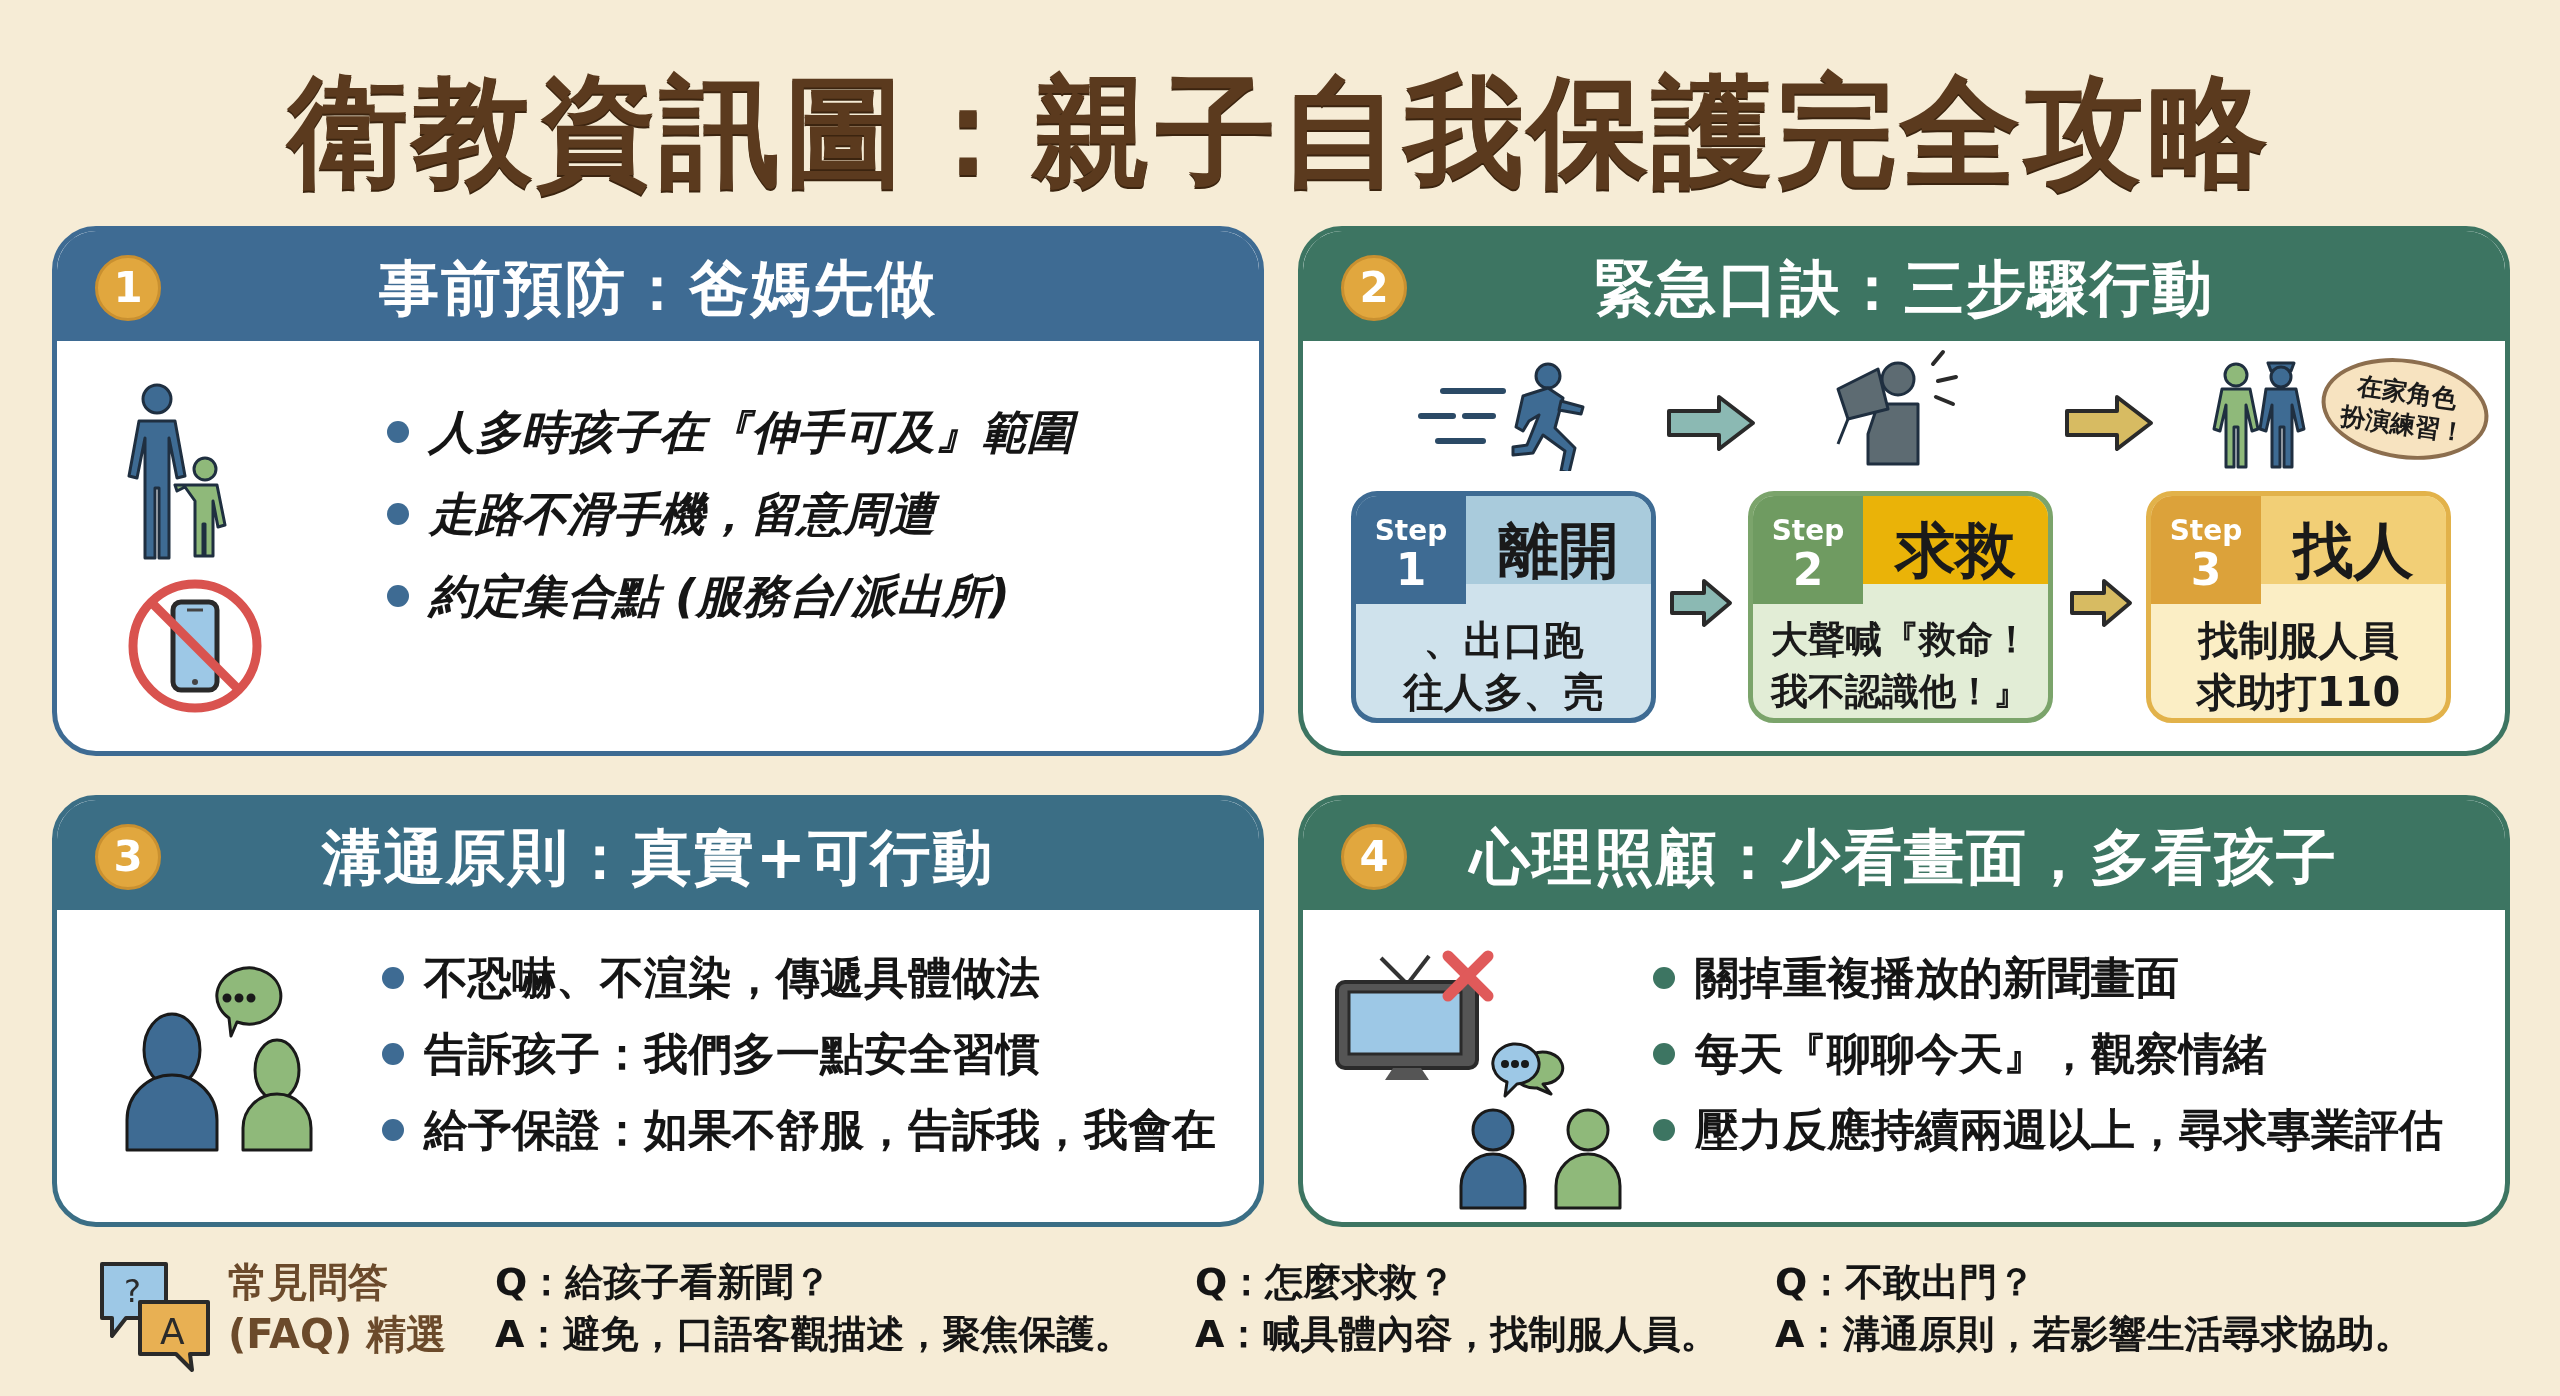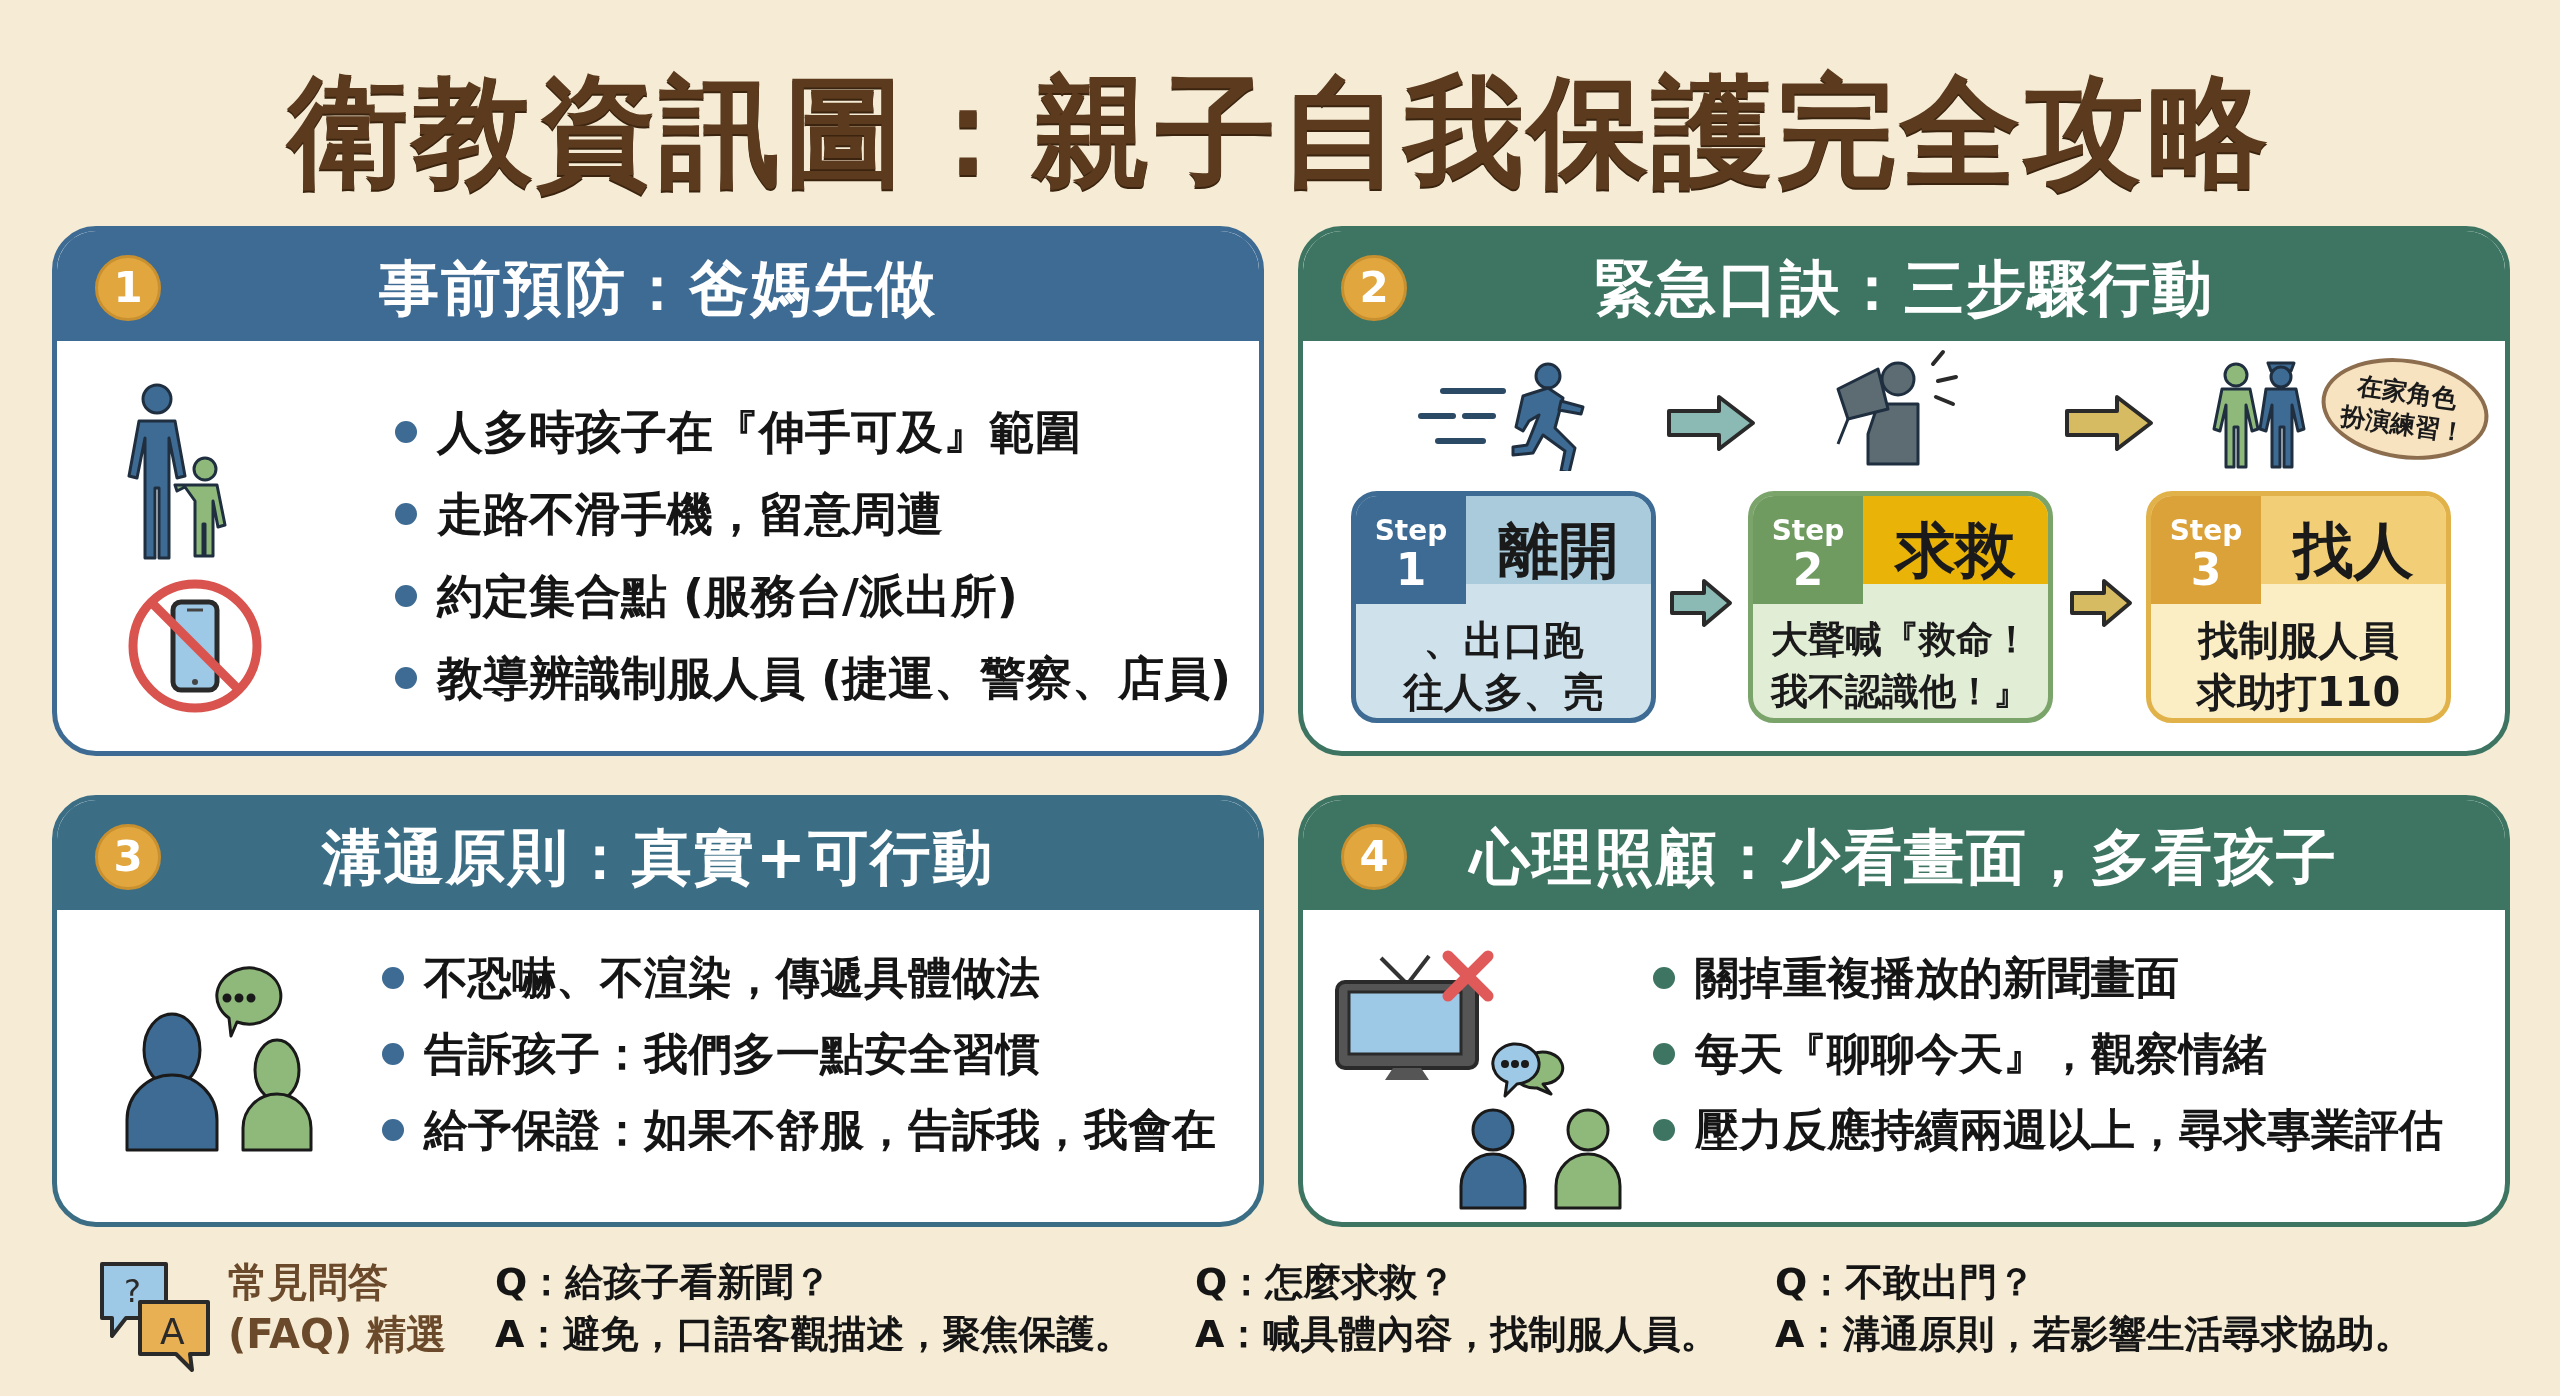--- a/index.html
+++ b/index.html
@@ -42,21 +42,21 @@
   .bullets li {
     position: relative; padding-left: 42px; font-weight: bold; color: #151515;
   }
   .bullets li::before {
     content: ""; position: absolute; left: 0; width: 22px; height: 22px; border-radius: 50%;
   }
   .b-blue li::before { background: #3e6b93; }
   .b-green li::before { background: #3d7562; }
 
   .p1 { left: 52px; top: 226px; width: 1212px; height: 530px; }
-  .p1 .bullets { left: 338px; top: 160px; }
+  .p1 .bullets { left: 330px; top: 160px; font-style: italic; }
   .p1 .bullets li { font-size: 46px; height: 82px; line-height: 82px; }
   .p1 .bullets li::before { top: 30px; }
 
   .p2 { left: 1298px; top: 226px; width: 1212px; height: 530px; }
 
   .p3 { left: 52px; top: 795px; width: 1212px; height: 432px; }
   .p3 .bullets { left: 325px; top: 140px; }
   .p3 .bullets li { font-size: 44px; height: 76px; line-height: 76px; }
   .p3 .bullets li::before { top: 27px; }
 
@@ -131,21 +131,20 @@
     <circle cx="70" cy="70" r="62" fill="#fff" stroke="#d9534f" stroke-width="9"></circle>
     <rect x="48" y="26" width="44" height="88" rx="8" fill="#9dc8e6" stroke="#2a2a2a" stroke-width="5"></rect>
     <line x1="62" y1="34" x2="78" y2="34" stroke="#444" stroke-width="3"></line>
     <circle cx="70" cy="106" r="3" fill="#444"></circle>
     <line x1="28" y1="28" x2="112" y2="112" stroke="#d9534f" stroke-width="9"></line>
   </svg>
   <ul class="bullets b-blue">
     <li>人多時孩子在『伸手可及』範圍</li>
     <li>走路不滑手機，留意周遭</li>
     <li>約定集合點 (服務台/派出所)</li>
-    <li>教導辨識制服人員 (捷運、警察、店員)</li>
   </ul>
 </div>
 
 <div class="panel green p2">
   <div class="header">
     <div class="badge">2</div>
     <div class="htitle">緊急口訣：三步驟行動</div>
   </div>
 
   <svg class="icon" style="left:110px;top:130px" width="180" height="110" viewBox="0 0 180 110">

